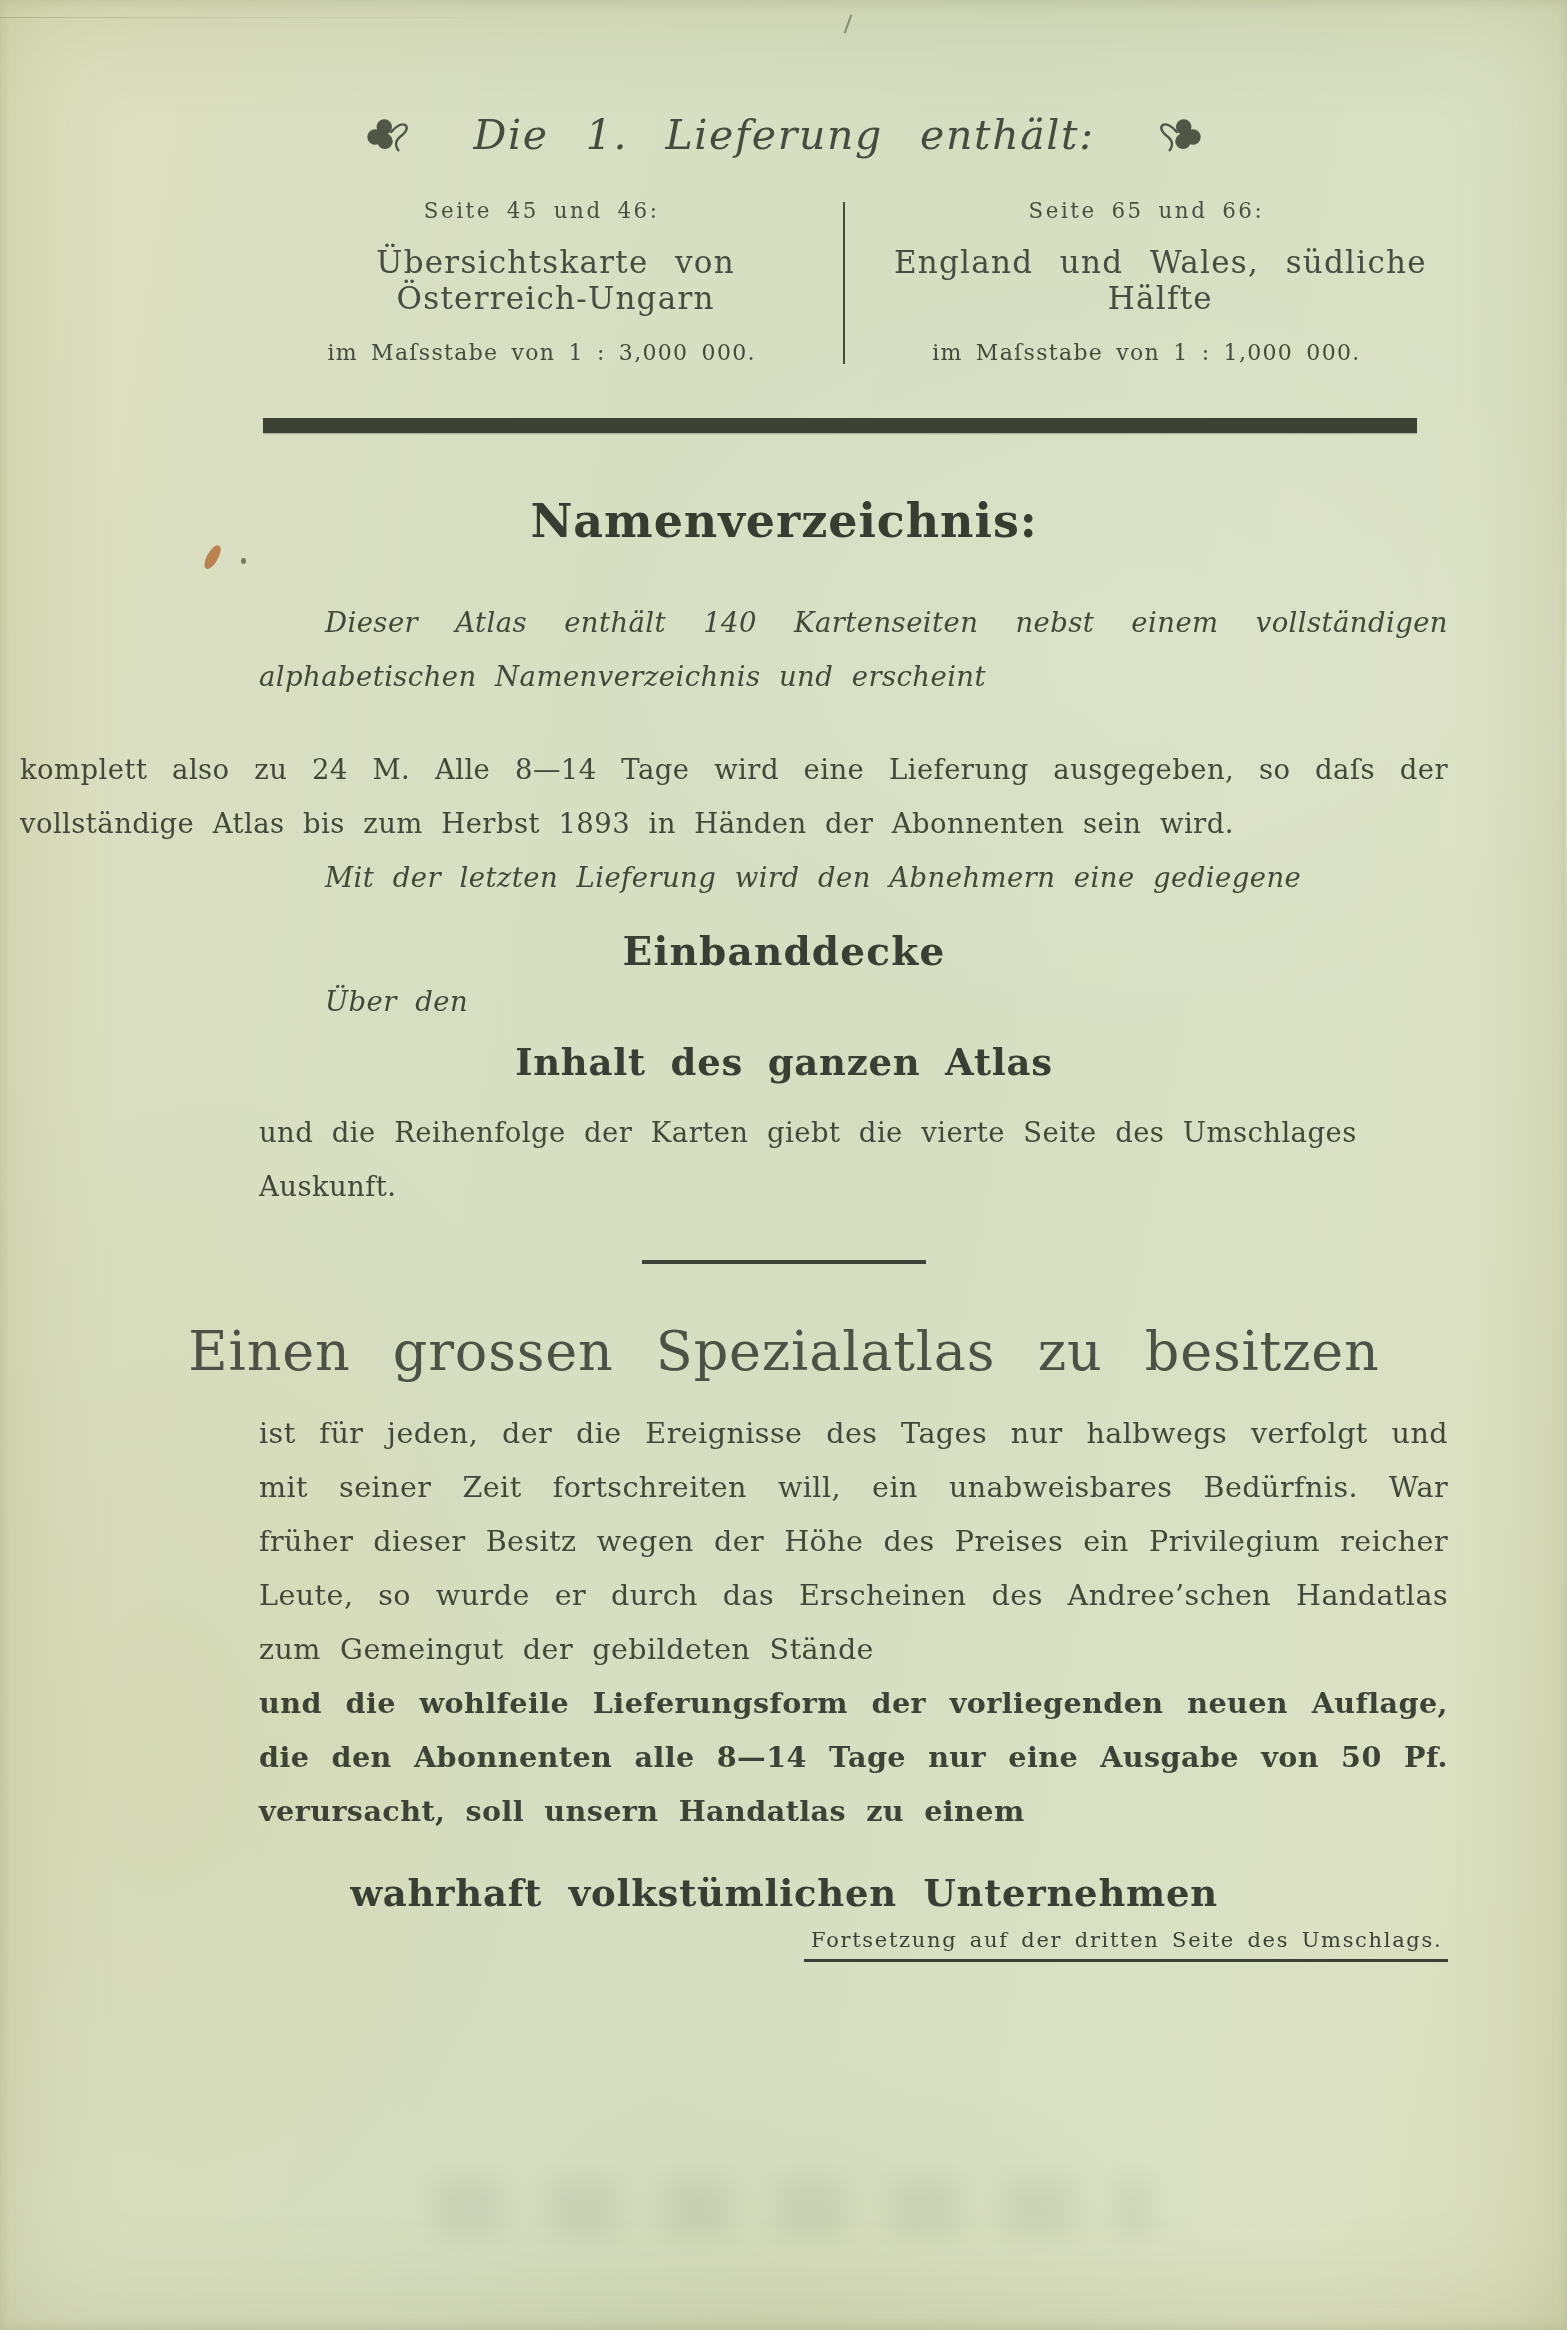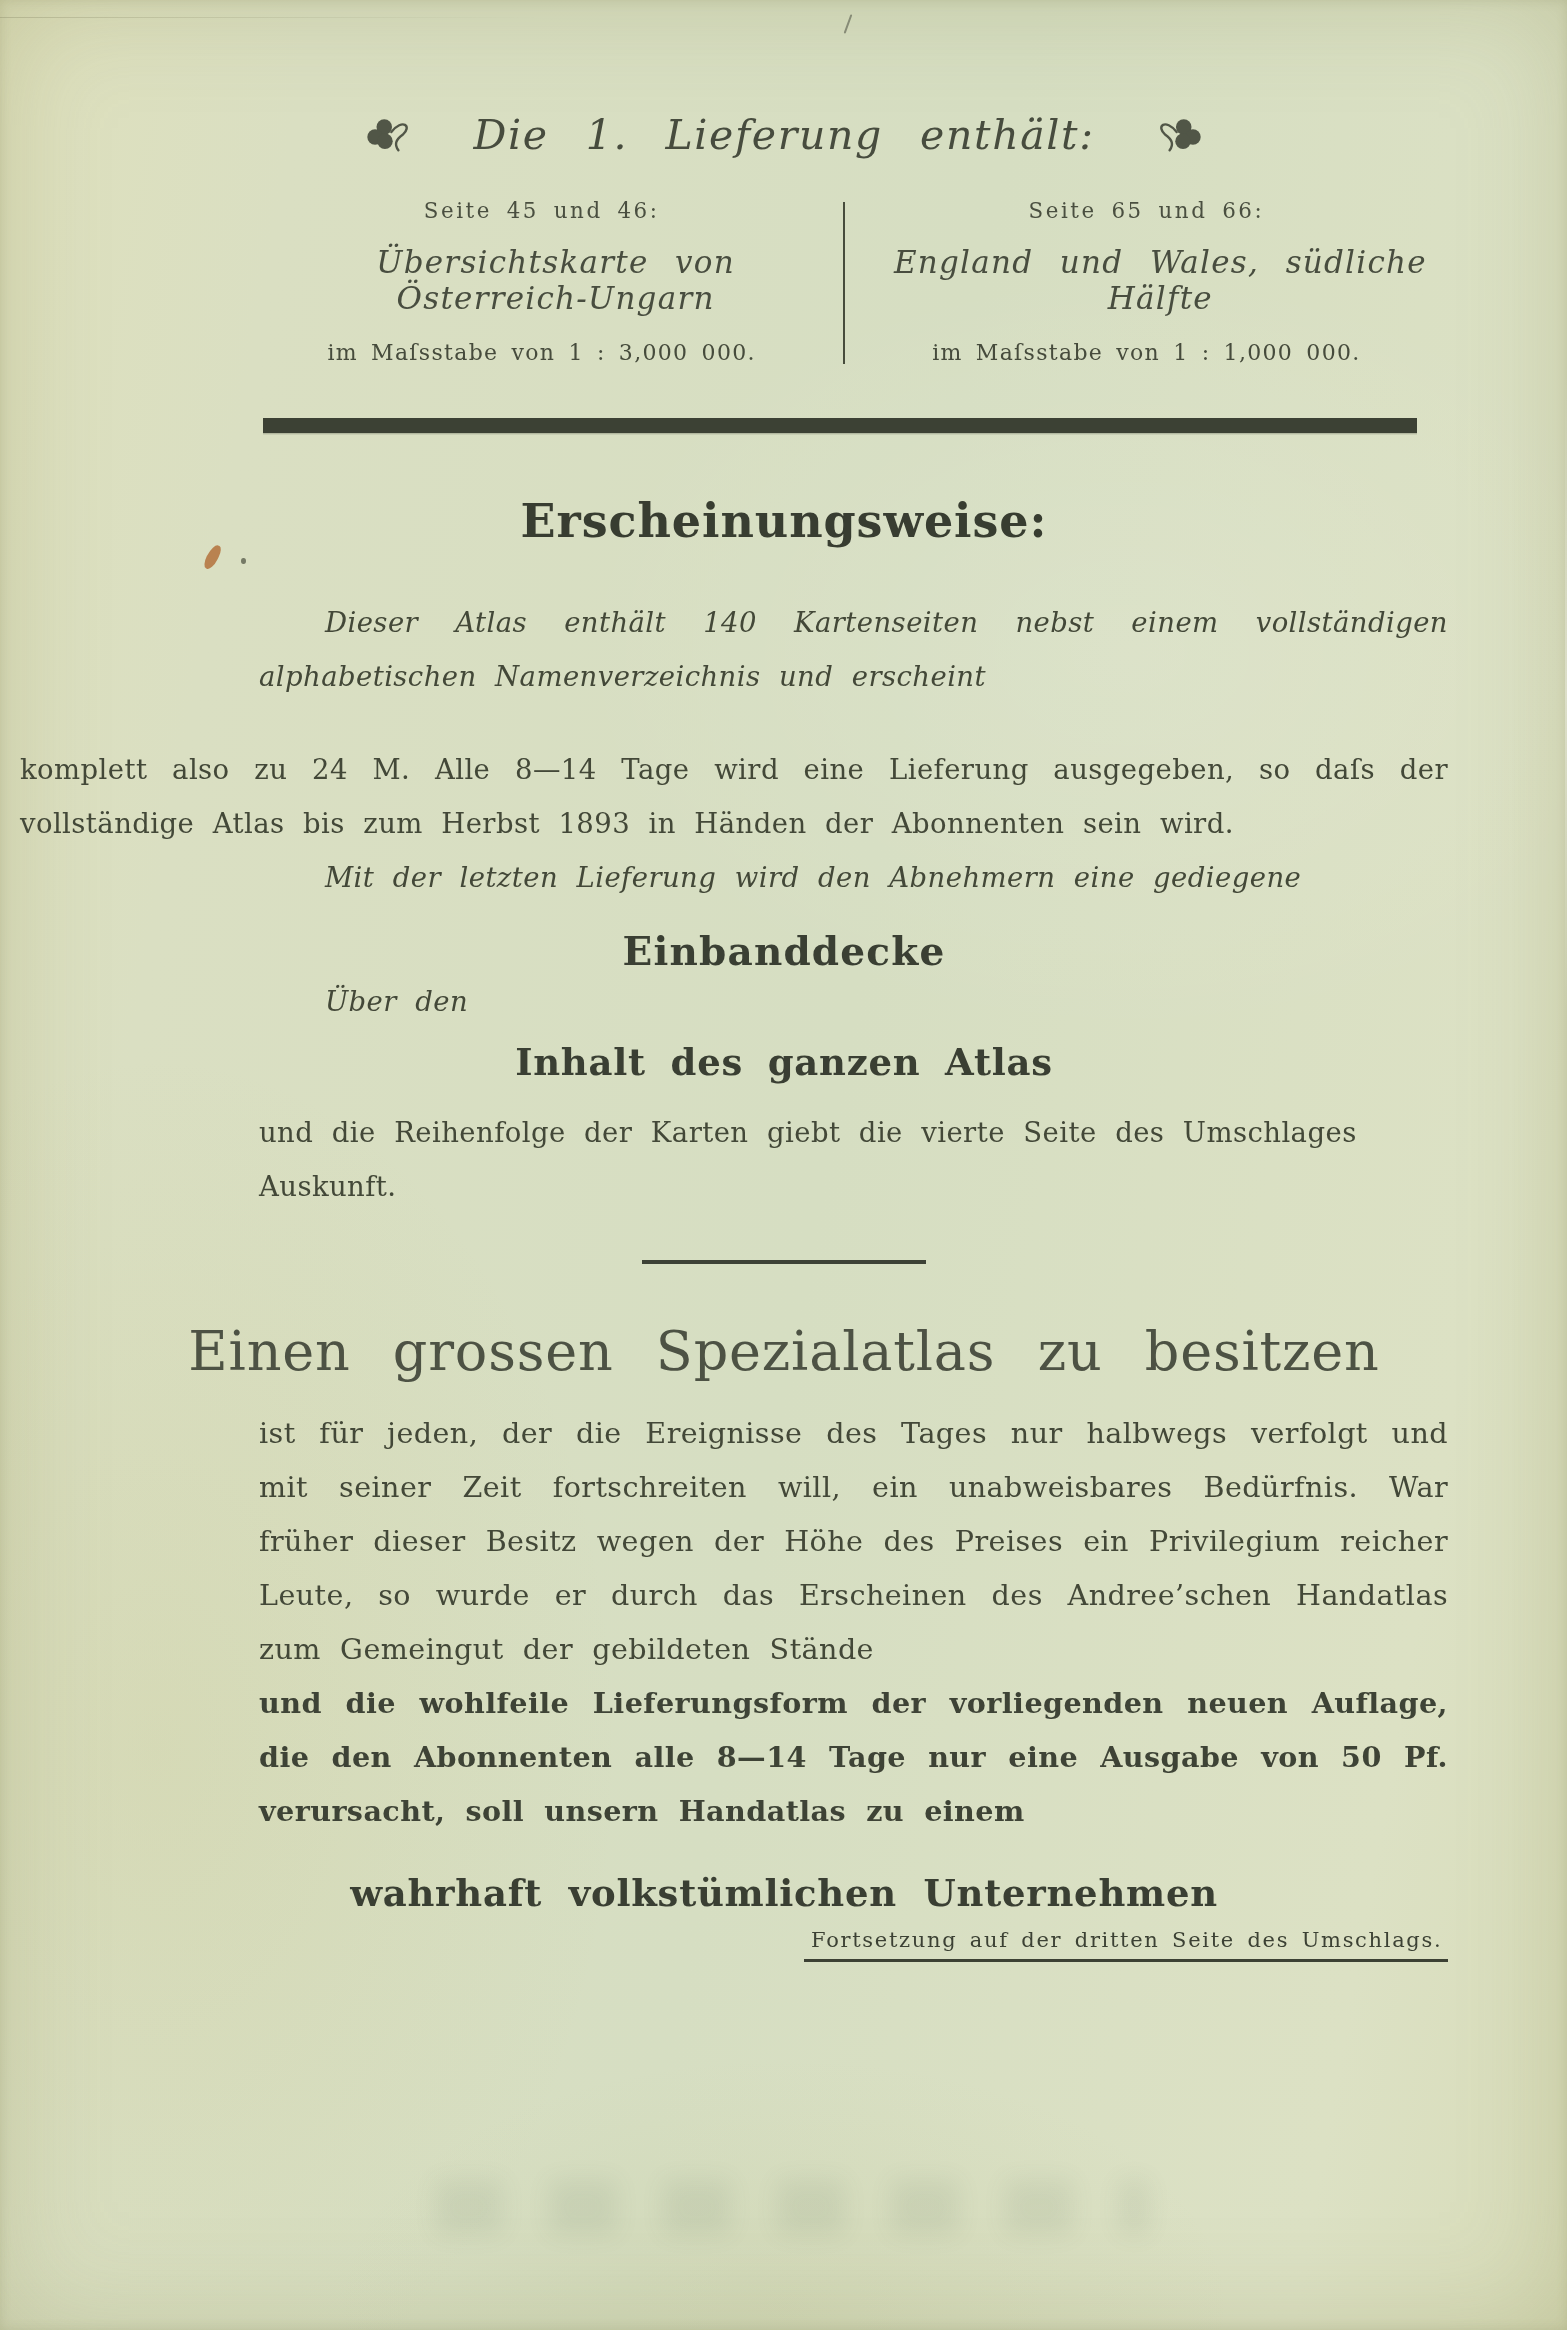--- a/index.html
+++ b/index.html
@@ -38,21 +38,21 @@
   .page-title{font-size:41px;font-style:italic;letter-spacing:.04em;word-spacing:.55em;color:#474c3e;}
   .fleuron{width:51px;height:41px;flex:none;opacity:.88;}
   .fleuron.flip{transform:scaleX(-1);}
   .fleuron path,.fleuron circle{fill:#3f4437;}
   .fleuron .stem{fill:none;stroke:#3f4437;stroke-width:3.4;stroke-linecap:round;}
 
   .cols{margin:39px 126px 0 246px;display:flex;align-items:stretch;}
   .col{flex:1;text-align:center;}
   .col-divider{width:2.1px;background:#474c3c;margin:4.3px 5.7px 1.4px 5.7px;}
   .col-pages{font-size:21.4px;letter-spacing:.12em;word-spacing:.25em;color:#4a4f40;}
-  .col-map{font-size:31px;font-style:italic;margin-top:21.4px;letter-spacing:.04em;word-spacing:.5em;color:#484d3f;margin-left:28px;}
+  .col-map{font-size:31px;margin-top:21.4px;letter-spacing:.04em;word-spacing:.5em;color:#484d3f;margin-left:28px;}
   .col-scale{font-size:22px;margin-top:24px;letter-spacing:.06em;word-spacing:.22em;color:#464b3c;}
 
   .thick-rule{margin:53px 0 0 263px;width:1154px;height:15px;background:#3c4134;
     box-shadow:0 1.4px 0 rgba(60,65,52,.25);}
 
   
   .h-main{margin-top:61px;text-align:center;font-size:46px;font-weight:bold;
     letter-spacing:.02em;word-spacing:.2em;color:#383d31;}
   .h-price{margin-top:20px;text-align:center;font-size:39px;font-weight:bold;
     letter-spacing:.015em;word-spacing:.45em;color:#3a3f33;}
@@ -120,21 +120,21 @@
     <div class="col-divider"></div>
     <div class="col">
       <div class="col-pages">Seite 65 und 66:</div>
       <div class="col-map">England und Wales, südliche Hälfte</div>
       <div class="col-scale">im Maſsstabe von 1 : 1,000 000.</div>
     </div>
   </div>
 
   <div class="thick-rule"></div>
 
-  <div class="h-main">Erscheinungsweise:</div>
+  <div class="h-main">Namenverzeichnis:</div>
 
   <div class="para indent p-intro">Dieser Atlas enthält 140 Kartenseiten nebst einem vollständigen alphabetischen Namenverzeichnis und erscheint</div>
 
 
   <div class="para p-complete">komplett also zu 24 M.  Alle 8—14 Tage wird eine Lieferung ausgegeben, so daſs der vollständige Atlas bis zum Herbst 1893 in Händen der Abonnenten sein wird.</div>
   <div class="para indent single">Mit der letzten Lieferung wird den Abnehmern eine gediegene</div>
 
   <div class="h-cover">Einbanddecke</div>
 
   <div class="para indent single">Über den</div>

